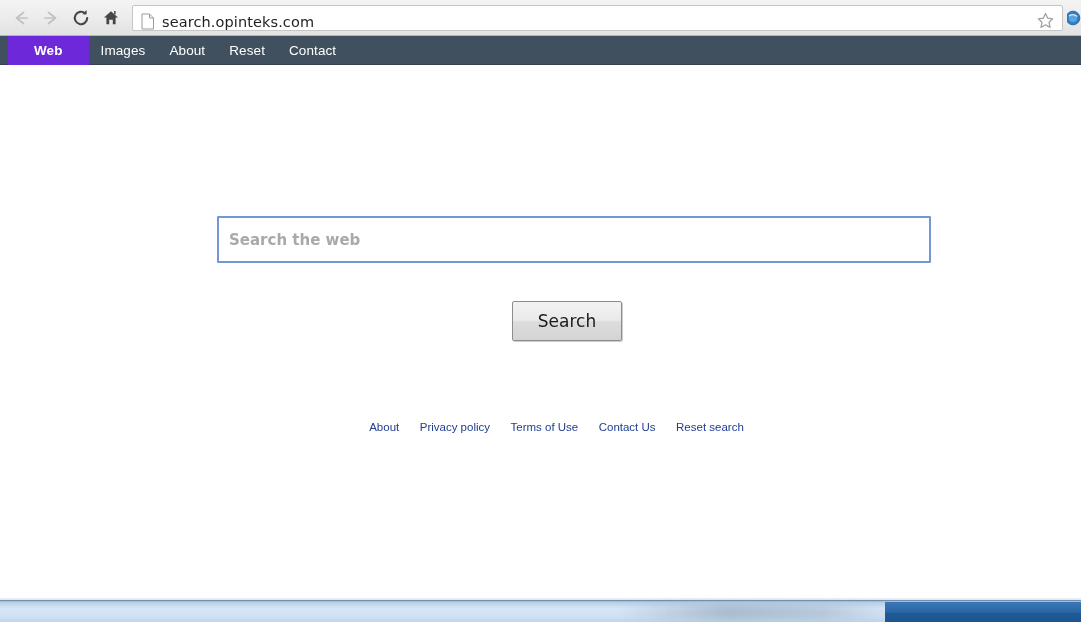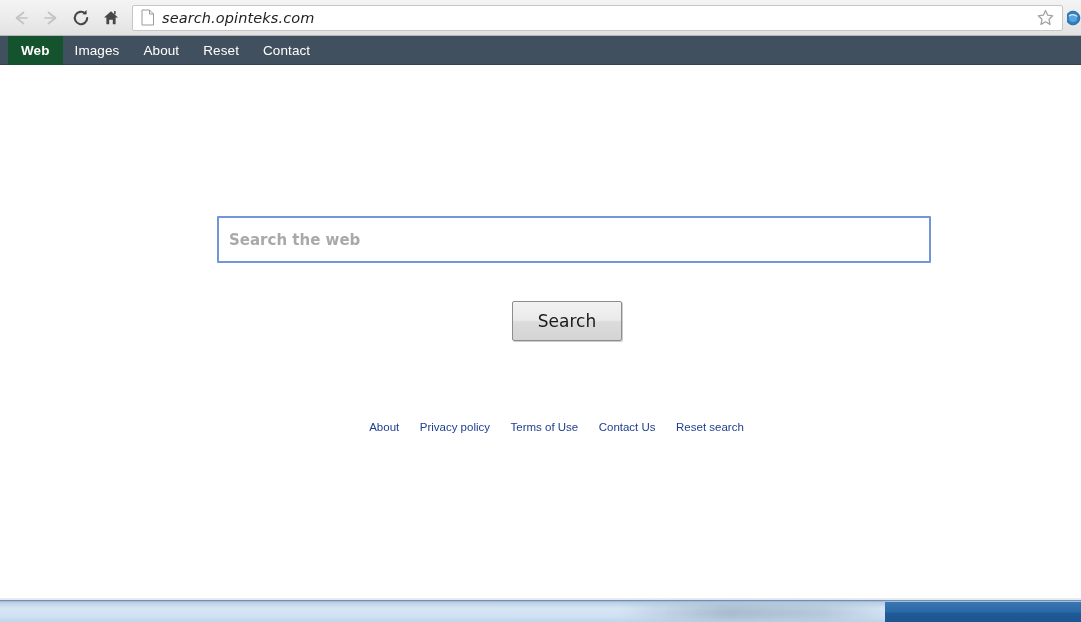--- a/index.html
+++ b/index.html
@@ -41,23 +41,22 @@
 
   .url-bar {
     flex: 1 1 auto;
     height: 26px;
     margin: 0 4px 0 2px;
     background: #ffffff;
     border: 1px solid #c6c6c6;
     border-radius: 2px;
     box-sizing: border-box;
     display: flex;
-    align-items: center;
+    align-items: flex-end;
     position: relative;
-    font-style: italic;
   }
   .url-page-icon {
     margin-left: 8px;
     margin-right: 7px;
     flex: 0 0 auto;
     display: flex;
     align-items: center;
   }
   .url-text {
     font-family: "DejaVu Sans", sans-serif;
@@ -100,22 +99,22 @@
     align-items: center;
     padding: 8px 12px;
     font-size: 13.5px;
     font-weight: bold;
     color: #ffffff;
     letter-spacing: 0.1px;
     cursor: pointer;
     white-space: nowrap;
   }
   .nav-item.active {
-    background: #14532d;
-    padding: 0 13px;
+    background: #6d28d9;
+    padding: 0 26px;
     margin-left: 8px;
   }
   .nav-item:not(.active) { font-weight: normal; }
 
   
   .page-content {
     position: absolute;
     left: 0; top: 65px;
     width: 1081px;
     height: 535px;

